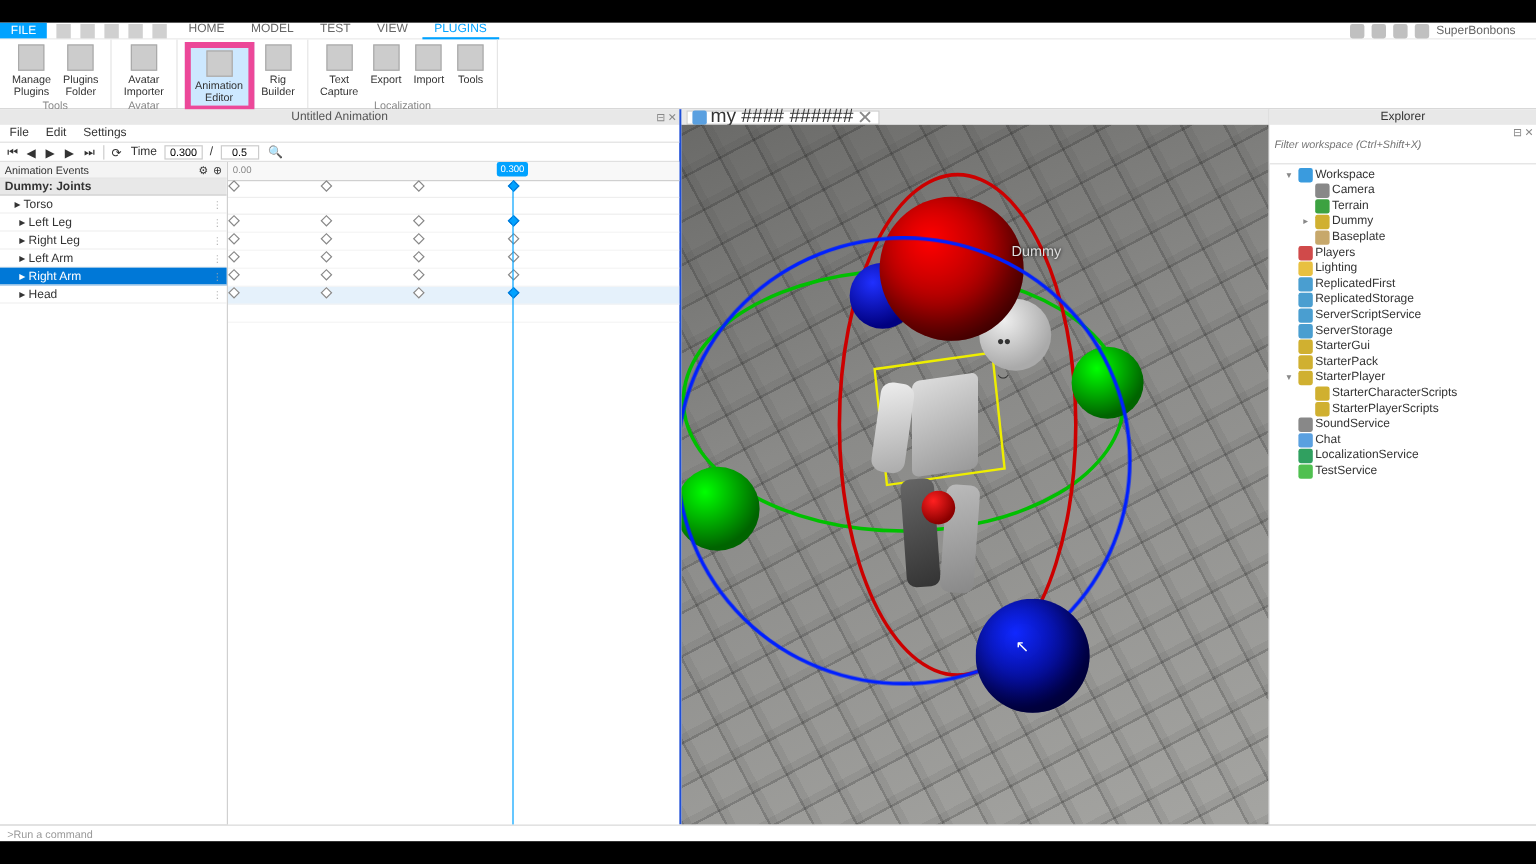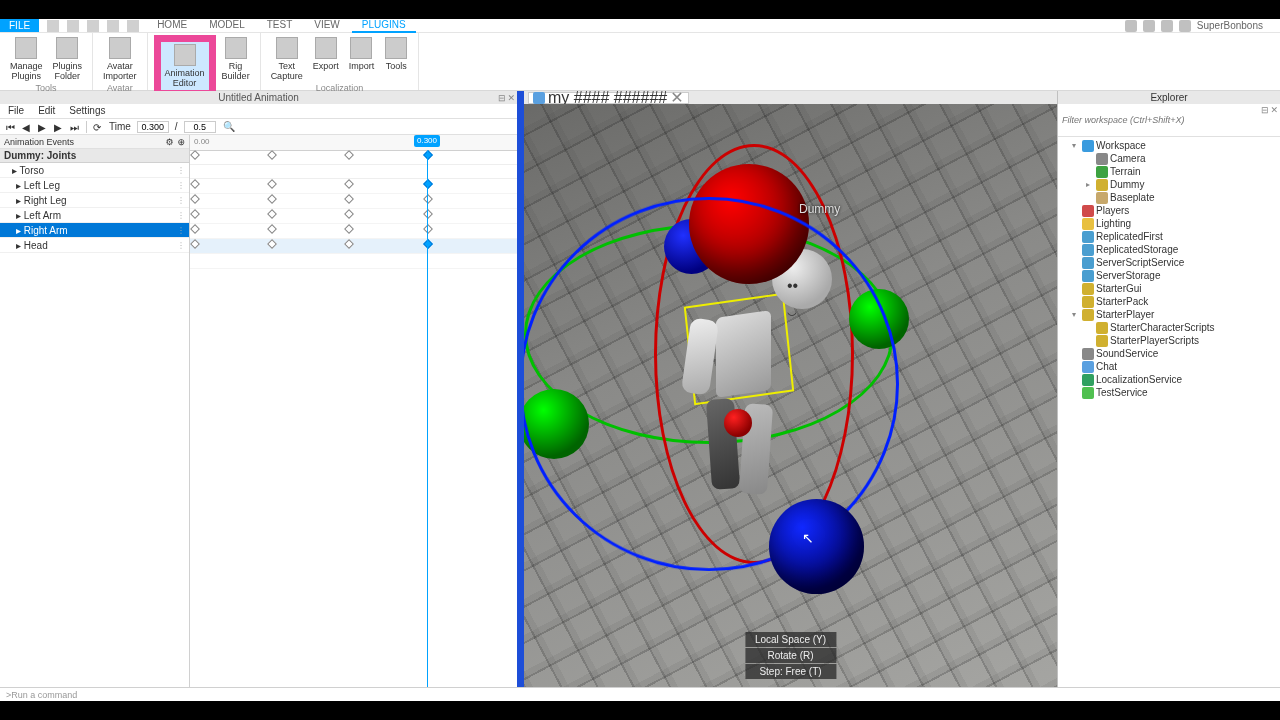--- a/index.html
+++ b/index.html
@@ -17,30 +17,30 @@
 .tab { padding: 1px 10px; color: #666; }
 .tab.active { color: #00a2ff; border-bottom: 2px solid #00a2ff; }
 .menubar-right { margin-left: auto; display: flex; align-items: center; gap: 6px; padding-right: 17px; color: #666; }
 .mini-icon { width: 12px; height: 12px; border-radius: 2px; background: #c0c0c0; display: inline-block; }
 
 
 .ribbon { height: 58px; background: #fff; border-bottom: 1px solid #d8d8d8; display: flex; }
 .ribbon-group { border-right: 1px solid #e5e5e5; padding: 2px 6px; display: flex; flex-direction: column; align-items: center; }
 .ribbon-group-items { display: flex; gap: 2px; }
 .ribbon-btn { display: flex; flex-direction: column; align-items: center; padding: 2px 4px; min-width: 32px; }
-.ribbon-btn.active { background: #cde8ff; border: 7px solid #ec4899; }
+.ribbon-btn.active { background: #cde8ff; border: 5px solid #ec4899; }
 .ribbon-icon { width: 22px; height: 22px; background: #ccc; border: 1px solid #aaa; margin-bottom: 2px; }
 .ribbon-btn span { font-size: 9px; text-align: center; line-height: 10px; }
 .ribbon-group-label { font-size: 9px; color: #888; margin-top: auto; }
 
 
 .main { flex: 1; display: flex; min-height: 0; }
 
 
-.anim-panel { width: 524px; display: flex; flex-direction: column; border-right: 7px solid #1d4ed8; }
+.anim-panel { width: 568px; display: flex; flex-direction: column; border-right: 2px solid #1d4ed8; }
 .panel-title { height: 13px; background: #e8e8e8; display: flex; align-items: center; justify-content: center; font-size: 10px; color: #555; position: relative; }
 .panel-title-btns { position: absolute; right: 2px; display: flex; gap: 2px; font-size: 9px; color: #888; }
 .anim-menubar { height: 15px; display: flex; gap: 14px; padding: 1px 8px; font-size: 10px; background: #fff; border-bottom: 1px solid #e0e0e0; }
 .playbar { height: 16px; display: flex; align-items: center; padding: 0 6px; gap: 6px; border-bottom: 1px solid #e0e0e0; font-size: 10px; }
 .play-icon { width: 10px; height: 10px; display: inline-block; }
 .time-input { width: 32px; border: 1px solid #ccc; font-size: 9px; text-align: center; }
 .divider-v { width: 1px; height: 12px; background: #ccc; }
 
 .anim-body { flex: 1; display: flex; min-height: 0; }
 .track-list { width: 190px; border-right: 1px solid #d0d0d0; overflow: hidden; display: flex; flex-direction: column; }
@@ -344,25 +344,20 @@
         <div class="face">••<br>‿</div>
         <div class="sphere sph-blue-top"></div>
         <div class="sphere sph-red-big"></div>
         <div class="sphere sph-green-r"></div>
         <div class="sphere sph-green-l"></div>
         <div class="sphere sph-red-sm"></div>
         <div class="ring ring-blue"></div>
         <div class="sphere sph-blue-big"></div>
         <div class="dummy-label">Dummy</div>
         <div class="cursor"></div>
-        <div class="vp-overlay">
-          <div>Local Space (Y)</div>
-          <div>Rotate (R)</div>
-          <div>Step: Free (T)</div>
-        </div>
       </div>
     </div>
 
     <div class="explorer">
       <div class="exp-title">
         <span>Explorer</span>
         <div class="panel-title-btns">
             <span>⊟</span>
             <span>✕</span>
           </div>

